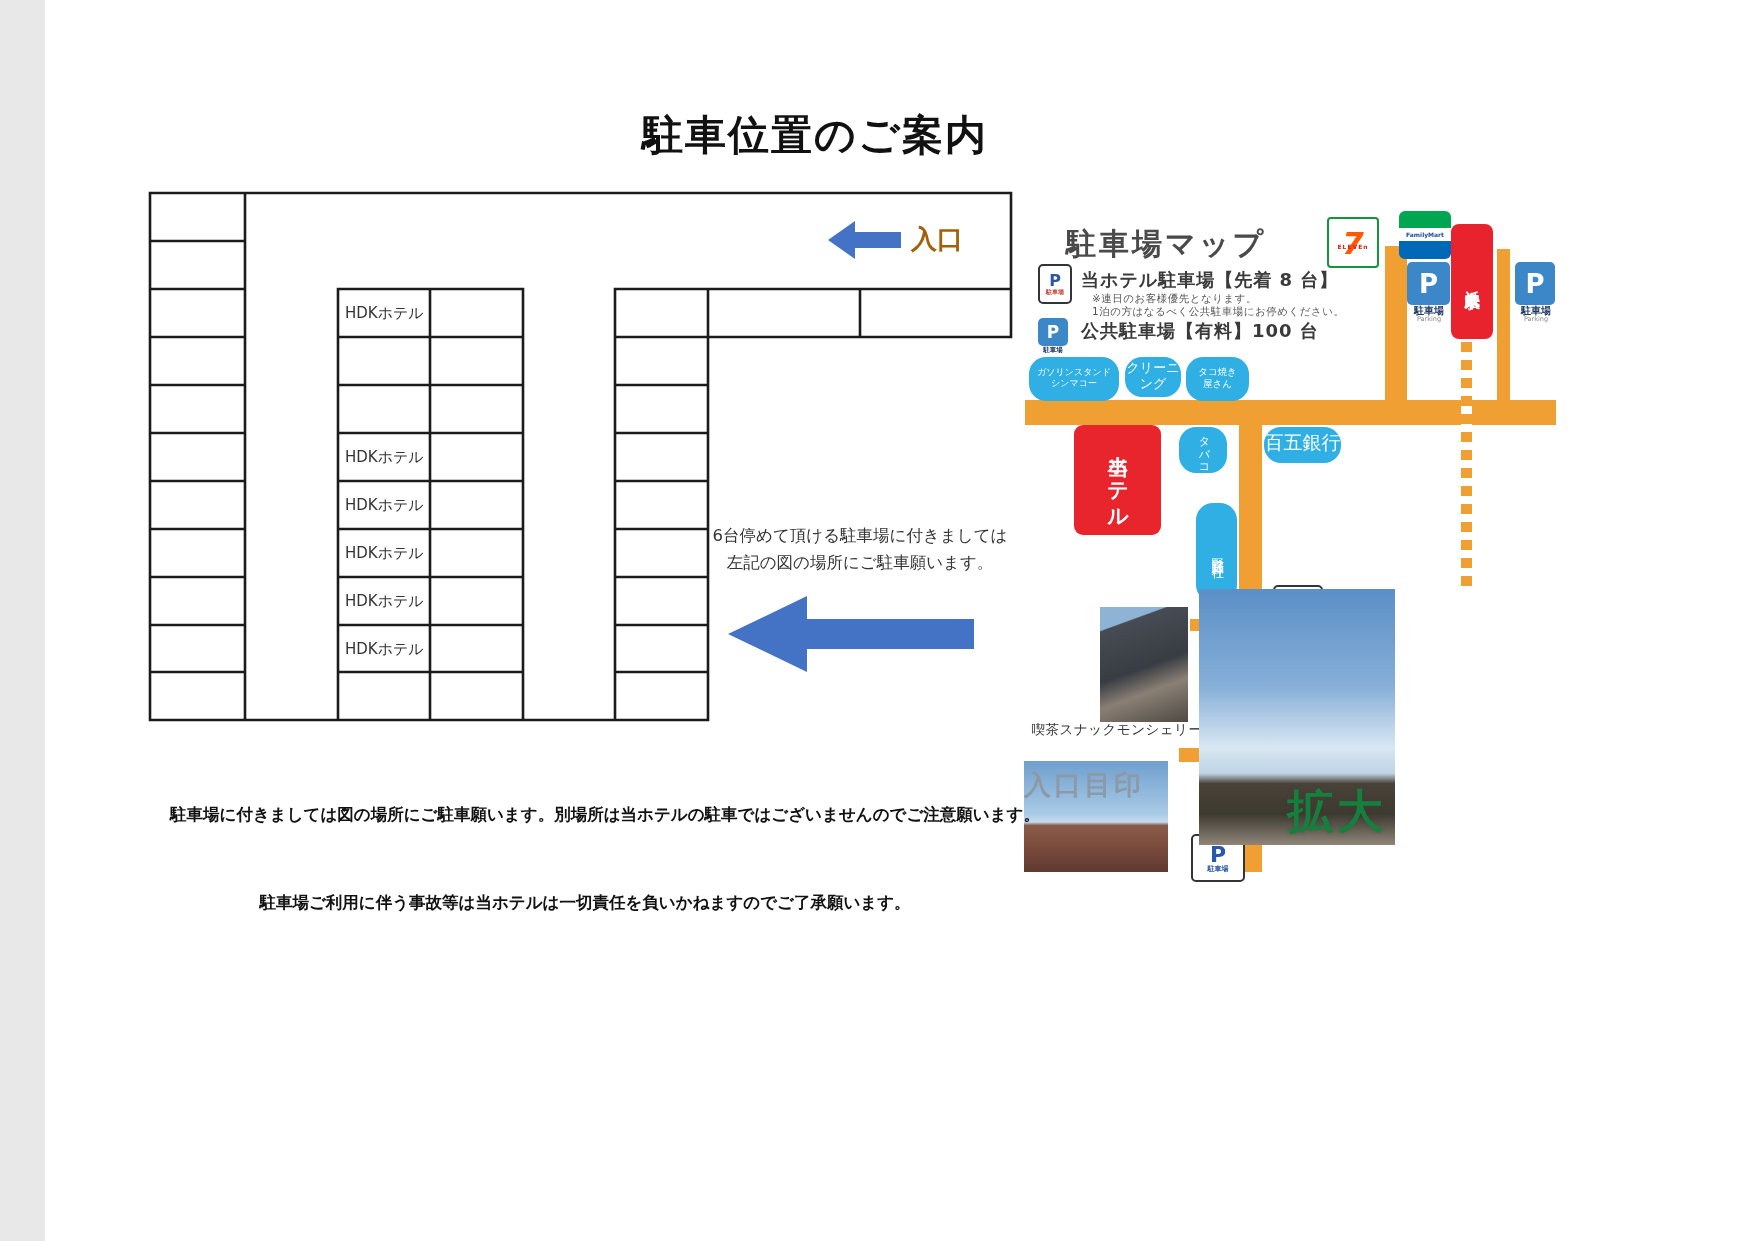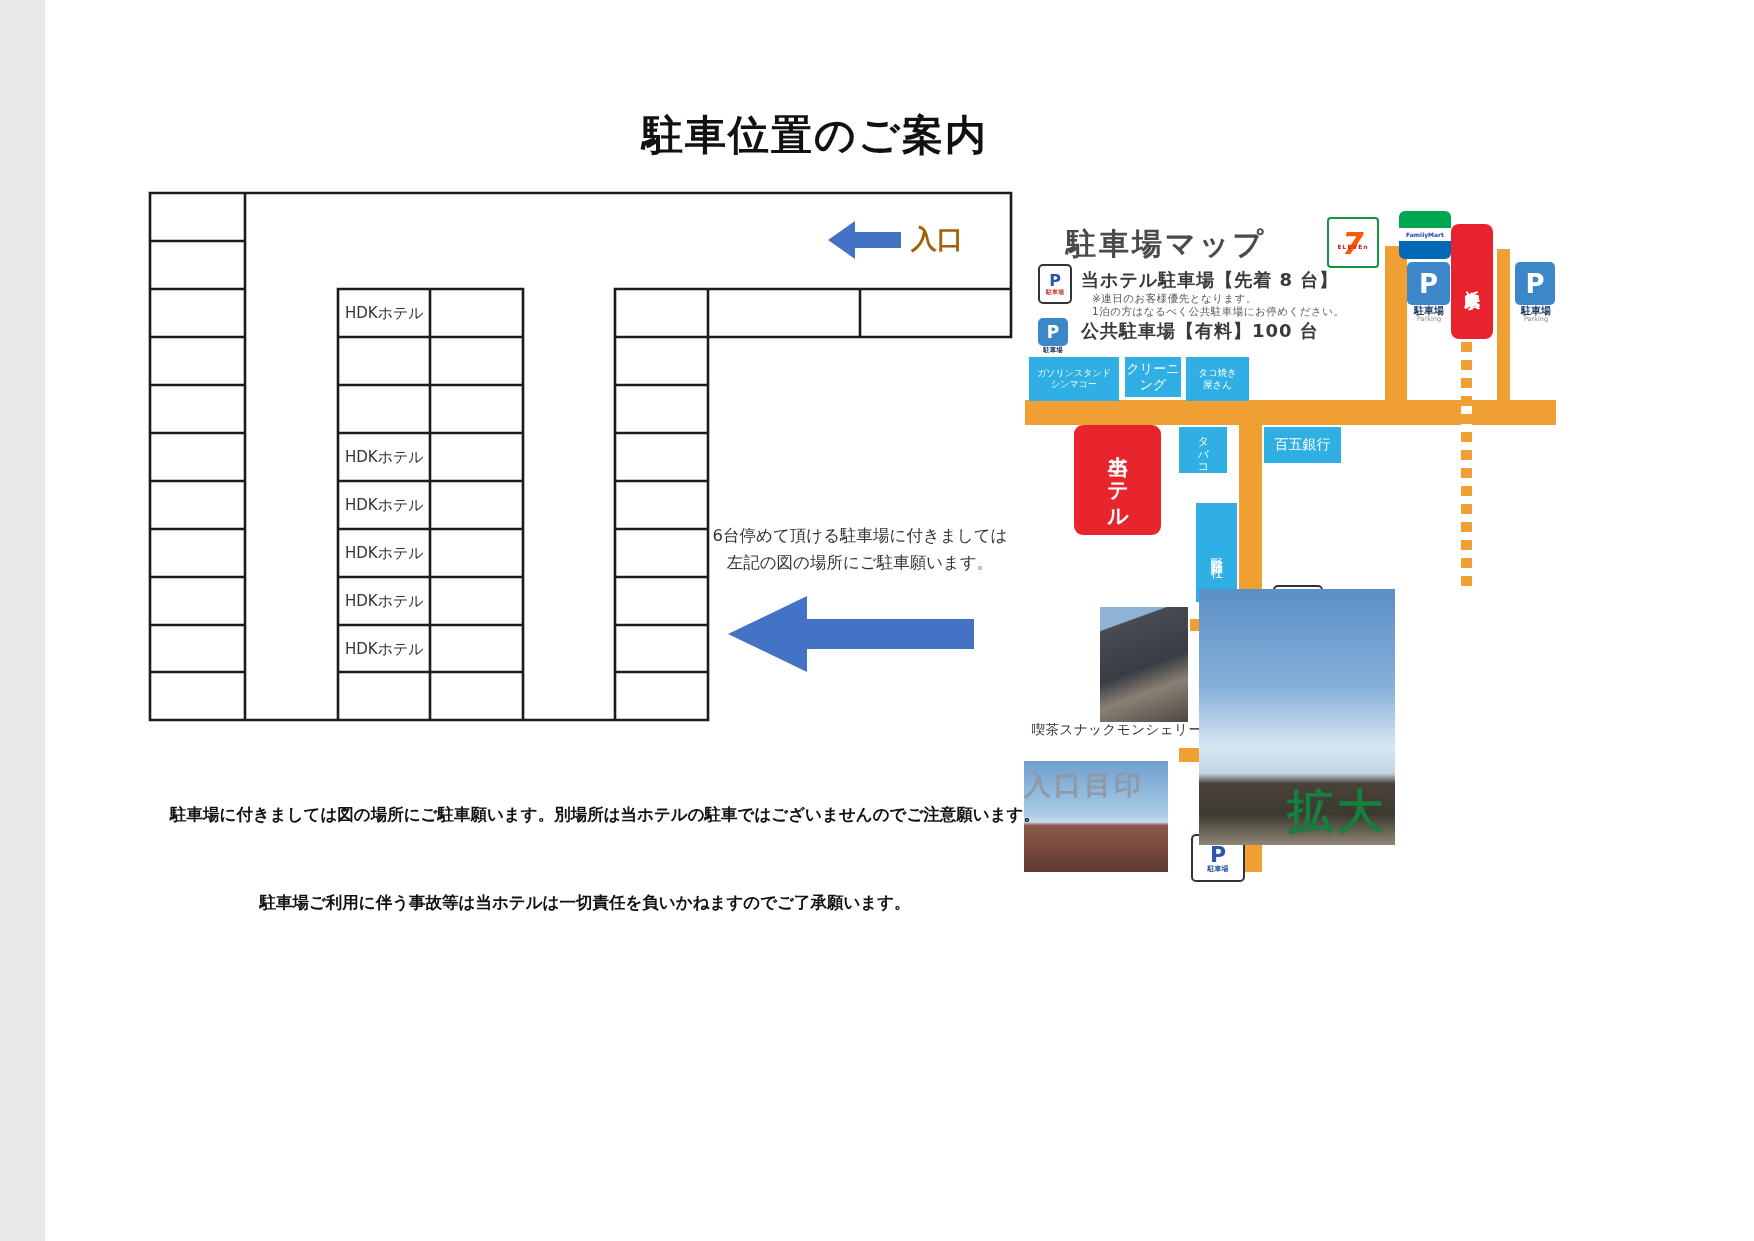--- a/index.html
+++ b/index.html
@@ -29,23 +29,23 @@
   .psign-blue{
     background:#3b87c8;border-radius:5px;display:flex;align-items:center;justify-content:center;
     color:#fff;font-weight:bold;line-height:1;
   }
   .bluesign-caption{text-align:center;line-height:1.1;}
   .bluesign-caption .jp{font-size:10px;font-weight:bold;color:#1f3864;display:block;}
   .bluesign-caption .en{font-size:6.5px;color:#888;display:block;}
   .road{background:#F0A033;}
   .rail{background:repeating-linear-gradient(180deg,#F0A033 0 10px,#ffffff 10px 18px);}
   .cyanbox{
-    background:#2FAFE4;border-radius:0;color:#fff;
+    background:#2FAFE4;border-radius:17px;color:#fff;
     display:flex;flex-direction:column;align-items:center;justify-content:center;
-    text-align:center;line-height:1.25;
+    text-align:center;line-height:1.25;font-family:Liberation Mono, monospace;
   }
   .vtext{writing-mode:vertical-rl;text-orientation:upright;letter-spacing:2px;line-height:1;}
   .redbox{
     background:#E8252D;border-radius:9px;color:#fff;display:flex;
     align-items:center;justify-content:center;font-weight:bold;
   }
   .count-label{font-size:19px;color:#222;font-weight:600;text-align:center;letter-spacing:2px;}
   .photo{overflow:hidden;position:absolute;}
   .photo1-bg{width:100%;height:100%;
     background:linear-gradient(160deg,#8fb3d4 0%,#8fb3d4 16%,#474c54 17%,#383d44 52%,#8a7f74 70%,#665f57 88%,#50483f 100%);}
@@ -154,21 +154,21 @@
   <div class="abs cyanbox" style="left:1141px;top:357px;width:63px;height:44px;font-size:9.5px;">
     <span>タコ焼き</span>
     <span>屋さん</span>
   </div>
   <div class="abs redbox" style="left:1029px;top:425px;width:87px;height:110px;">
     <span class="vtext" style="font-size:21px;">当ホテル</span>
   </div>
   <div class="abs cyanbox" style="left:1134px;top:427px;width:48px;height:46px;">
     <span class="vtext" style="font-size:11px;">タバコ</span>
   </div>
-  <div class="abs cyanbox" style="left:1219px;top:427px;width:77px;height:36px;font-size:14px;">
+  <div class="abs cyanbox" style="left:1219px;top:427px;width:77px;height:36px;font-size:19px;">
     <span>百五銀行</span>
   </div>
   <div class="abs cyanbox" style="left:1151px;top:503px;width:41px;height:99px;">
     <span class="vtext" style="font-size:12.5px;">野辺野神社</span>
   </div>
 
   <div class="abs seven-logo" style="left:1282px;top:217px;width:48px;height:47px;">
     <span class="seven">7</span>
     <span class="eleven">ELEVEn</span>
   </div>

